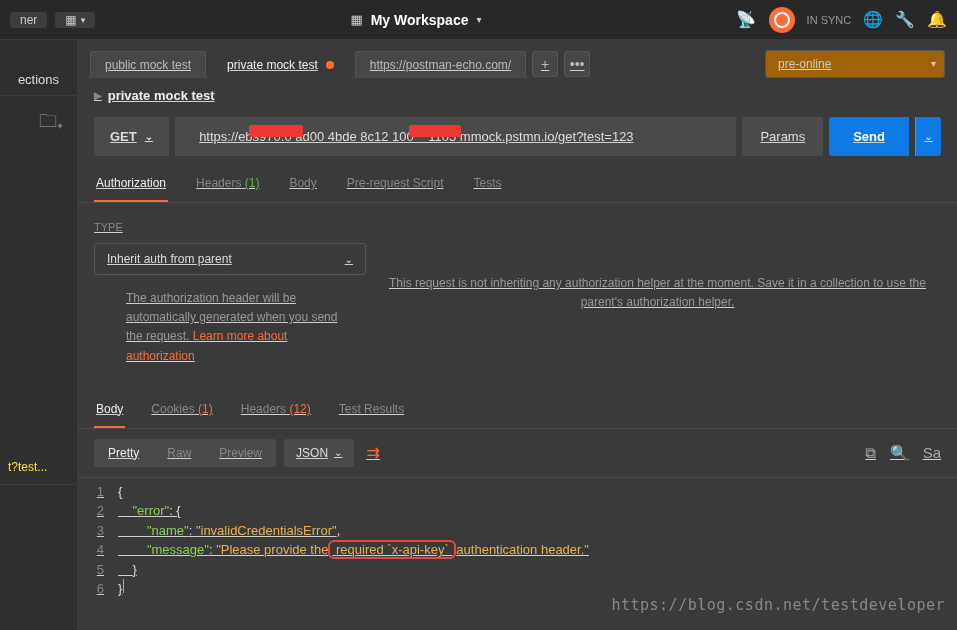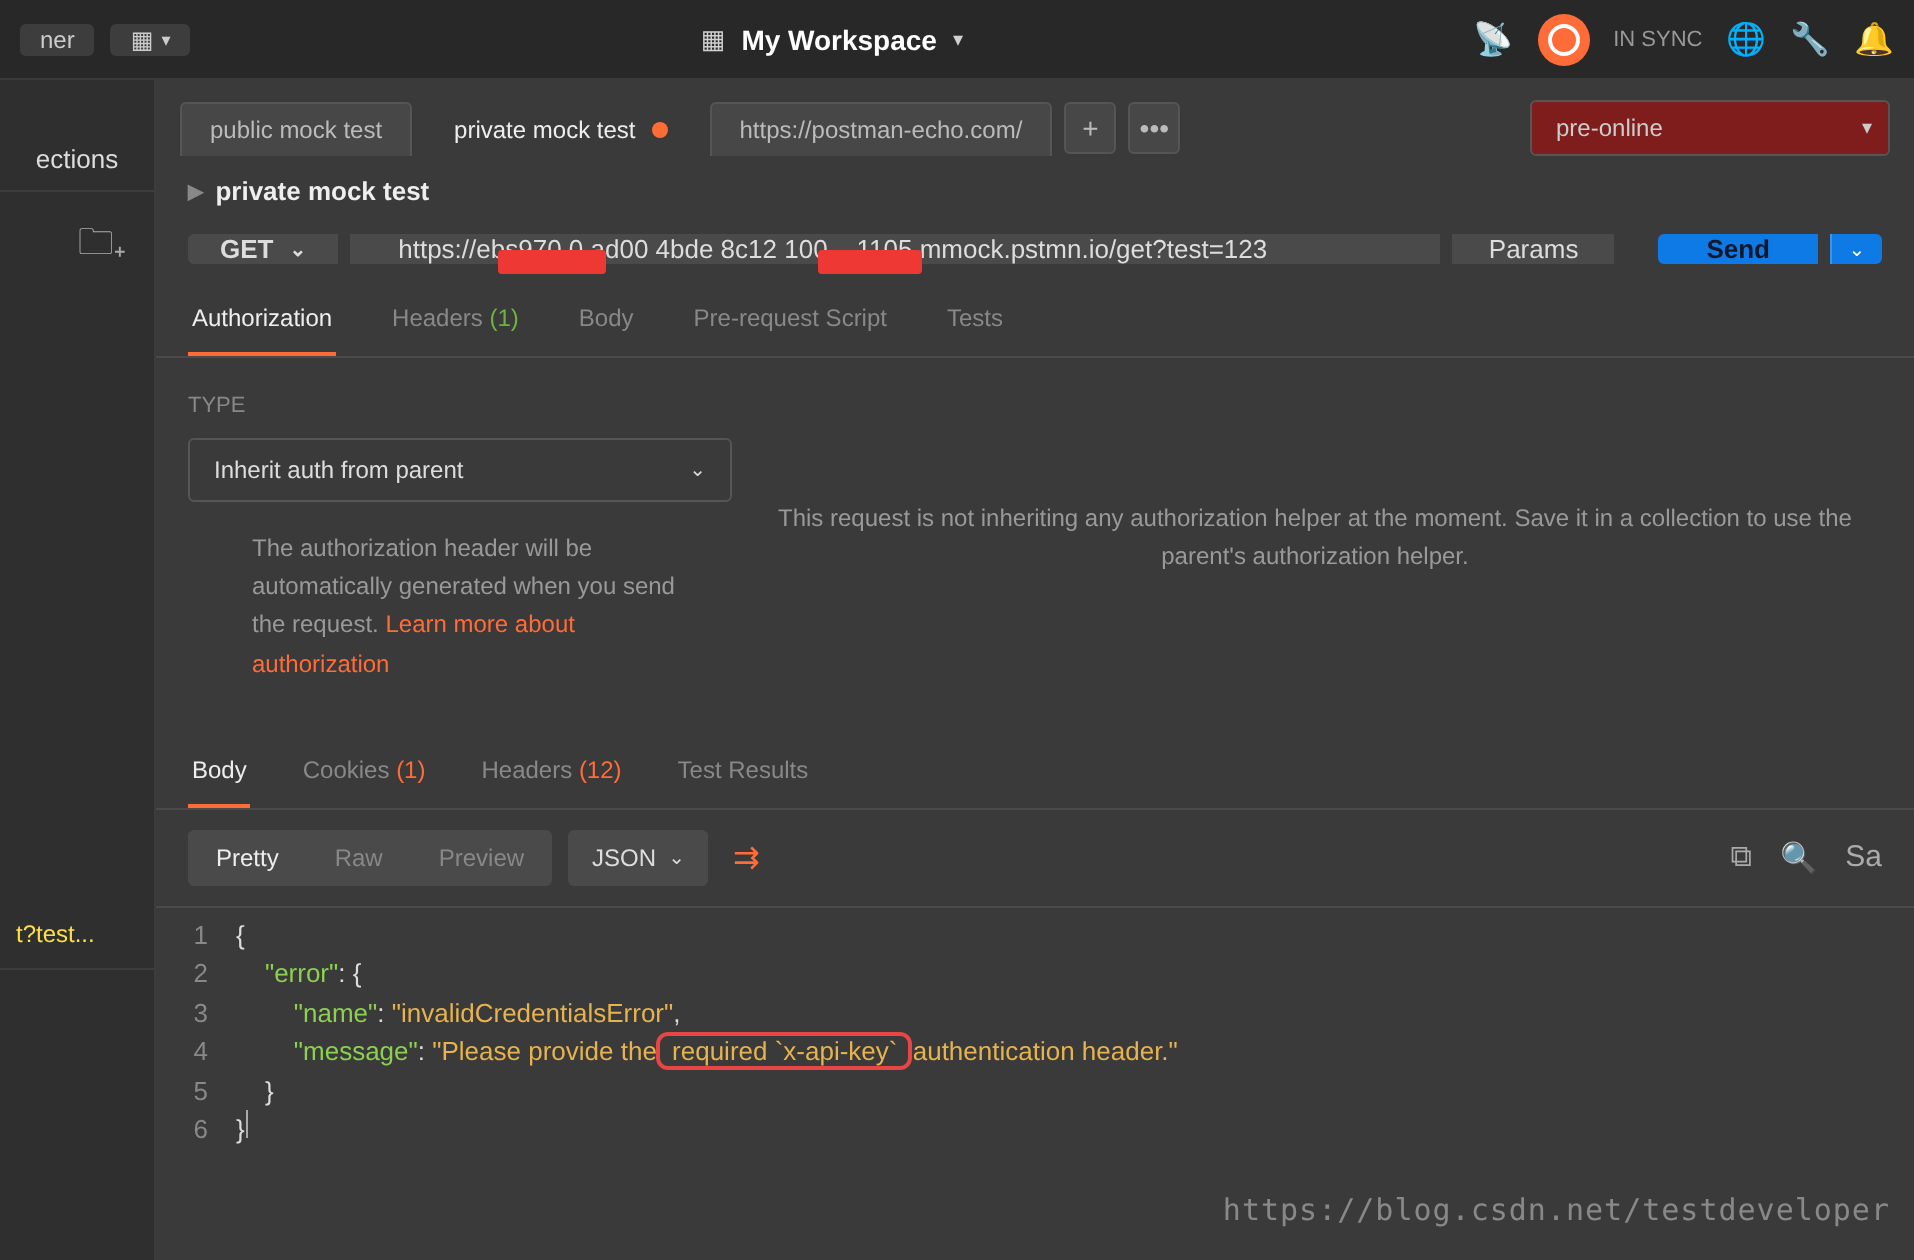--- a/index.html
+++ b/index.html
@@ -17,40 +17,40 @@
 .sync-txt { color:#999; font-size:11px; }
 
 .main { display:flex; height:590px; }
 
 .sidebar { width:78px; background:#2f2f2f; border-right:1px solid #3c3c3c; display:flex; flex-direction:column; }
 .side-hdr { padding:12px 8px; font-size:12px; color:#ddd; }
 .side-coll { padding:8px; font-size:13px; color:#ddd; border-bottom:1px solid #3c3c3c;text-align:center; }
 .side-fold { display:flex; justify-content:flex-end; padding:12px 14px; color:#aaa; font-size:18px; }
 .side-item { padding:10px 8px; font-size:12px; color:#fde047; border-bottom:1px solid #3c3c3c; white-space:nowrap; overflow:hidden; }
 
-.content { flex:1; display:flex; flex-direction:column; background:#3a3a3a; }
+.content { flex:1; display:flex; flex-direction:column; background:#3a3a3a;text-decoration:underline; }
 
 .tabsrow { display:flex; align-items:center; padding:10px 12px 0 12px; gap:6px; }
 .tab { background:#474747; color:#bbb; padding:6px 14px; border-radius:3px 3px 0 0; font-size:12px; display:flex; align-items:center; gap:8px; border:1px solid #555; border-bottom:none; }
 .tab.active { background:#3a3a3a; color:#eee; border-color:#3a3a3a; }
 .dot-orange { width:8px; height:8px; border-radius:50%; background:#ff6c37; }
 .tab-add { background:#474747; color:#bbb; width:26px; height:26px; border-radius:3px; display:flex; align-items:center; justify-content:center; border:1px solid #555; font-size:14px; }
-.env-drop { margin-left:auto; background:#7f1d1d; border:1px solid #555; padding:6px 30px 6px 12px; border-radius:3px; color:#ccc; font-size:12px; min-width:180px; position:relative; }
+.env-drop { margin-left:auto; background:#a16207; border:1px solid #555; padding:6px 30px 6px 12px; border-radius:3px; color:#ccc; font-size:12px; min-width:180px; position:relative; }
 
 .crumb { padding:10px 16px; color:#eee; font-size:13px; font-weight:600; display:flex; align-items:center; gap:6px; }
 .crumb-tri { color:#888; font-size:10px; }
 
 .reqbar { display:flex; padding:4px 16px 10px 16px; gap:6px; align-items:stretch; }
 .method { background:#4a4a4a; color:#ddd; padding:0 16px; display:flex; align-items:center; gap:8px; border-radius:3px 0 0 3px; font-size:13px; font-weight:600; }
 .url { flex:1; background:#4a4a4a; color:#ddd; border:none; padding:0 12px; font-size:13px; }
 .url-redact { position:relative; display:flex; align-items:center; }
 .url-redact .r1 { position:absolute; left:74px; top:8px; width:54px; height:12px; background:#ed3833; border-radius:2px; }
 .url-redact .r2 { position:absolute; left:234px; top:8px; width:52px; height:12px; background:#ed3833; border-radius:2px; }
 .params { background:#4a4a4a; color:#ddd; padding:0 18px; display:flex; align-items:center; font-size:13px; }
-.send { background:#0e7ae6; color:#0f172a; padding:0 24px; border:none; border-radius:3px 0 0 3px; font-size:13px; font-weight:600;margin-left:16px; }
+.send { background:#0e7ae6; color:#ffffff; padding:12px 24px; border:none; border-radius:3px 0 0 3px; font-size:13px; font-weight:600; }
 .send-dd { background:#0e7ae6; color:#fff; width:26px; border:none; border-radius:0 3px 3px 0; border-left:1px solid rgba(255,255,255,.2); display:flex; align-items:center; justify-content:center; }
 
 .reqtabs { display:flex; padding:0 16px; gap:26px; border-bottom:1px solid #4a4a4a; }
 .reqtab { padding:10px 2px; color:#888; font-size:12px; border-bottom:2px solid transparent; }
 .reqtab.active { color:#eee; border-bottom-color:#ff6c37; }
 .reqtab .cnt { color:#6cb33f; }
 
 .authpanel { display:flex; padding:18px 16px; gap:0; }
 .auth-left { width:250px; }
 .auth-left .lbl { color:#888; font-size:11px; margin-bottom:10px; }

